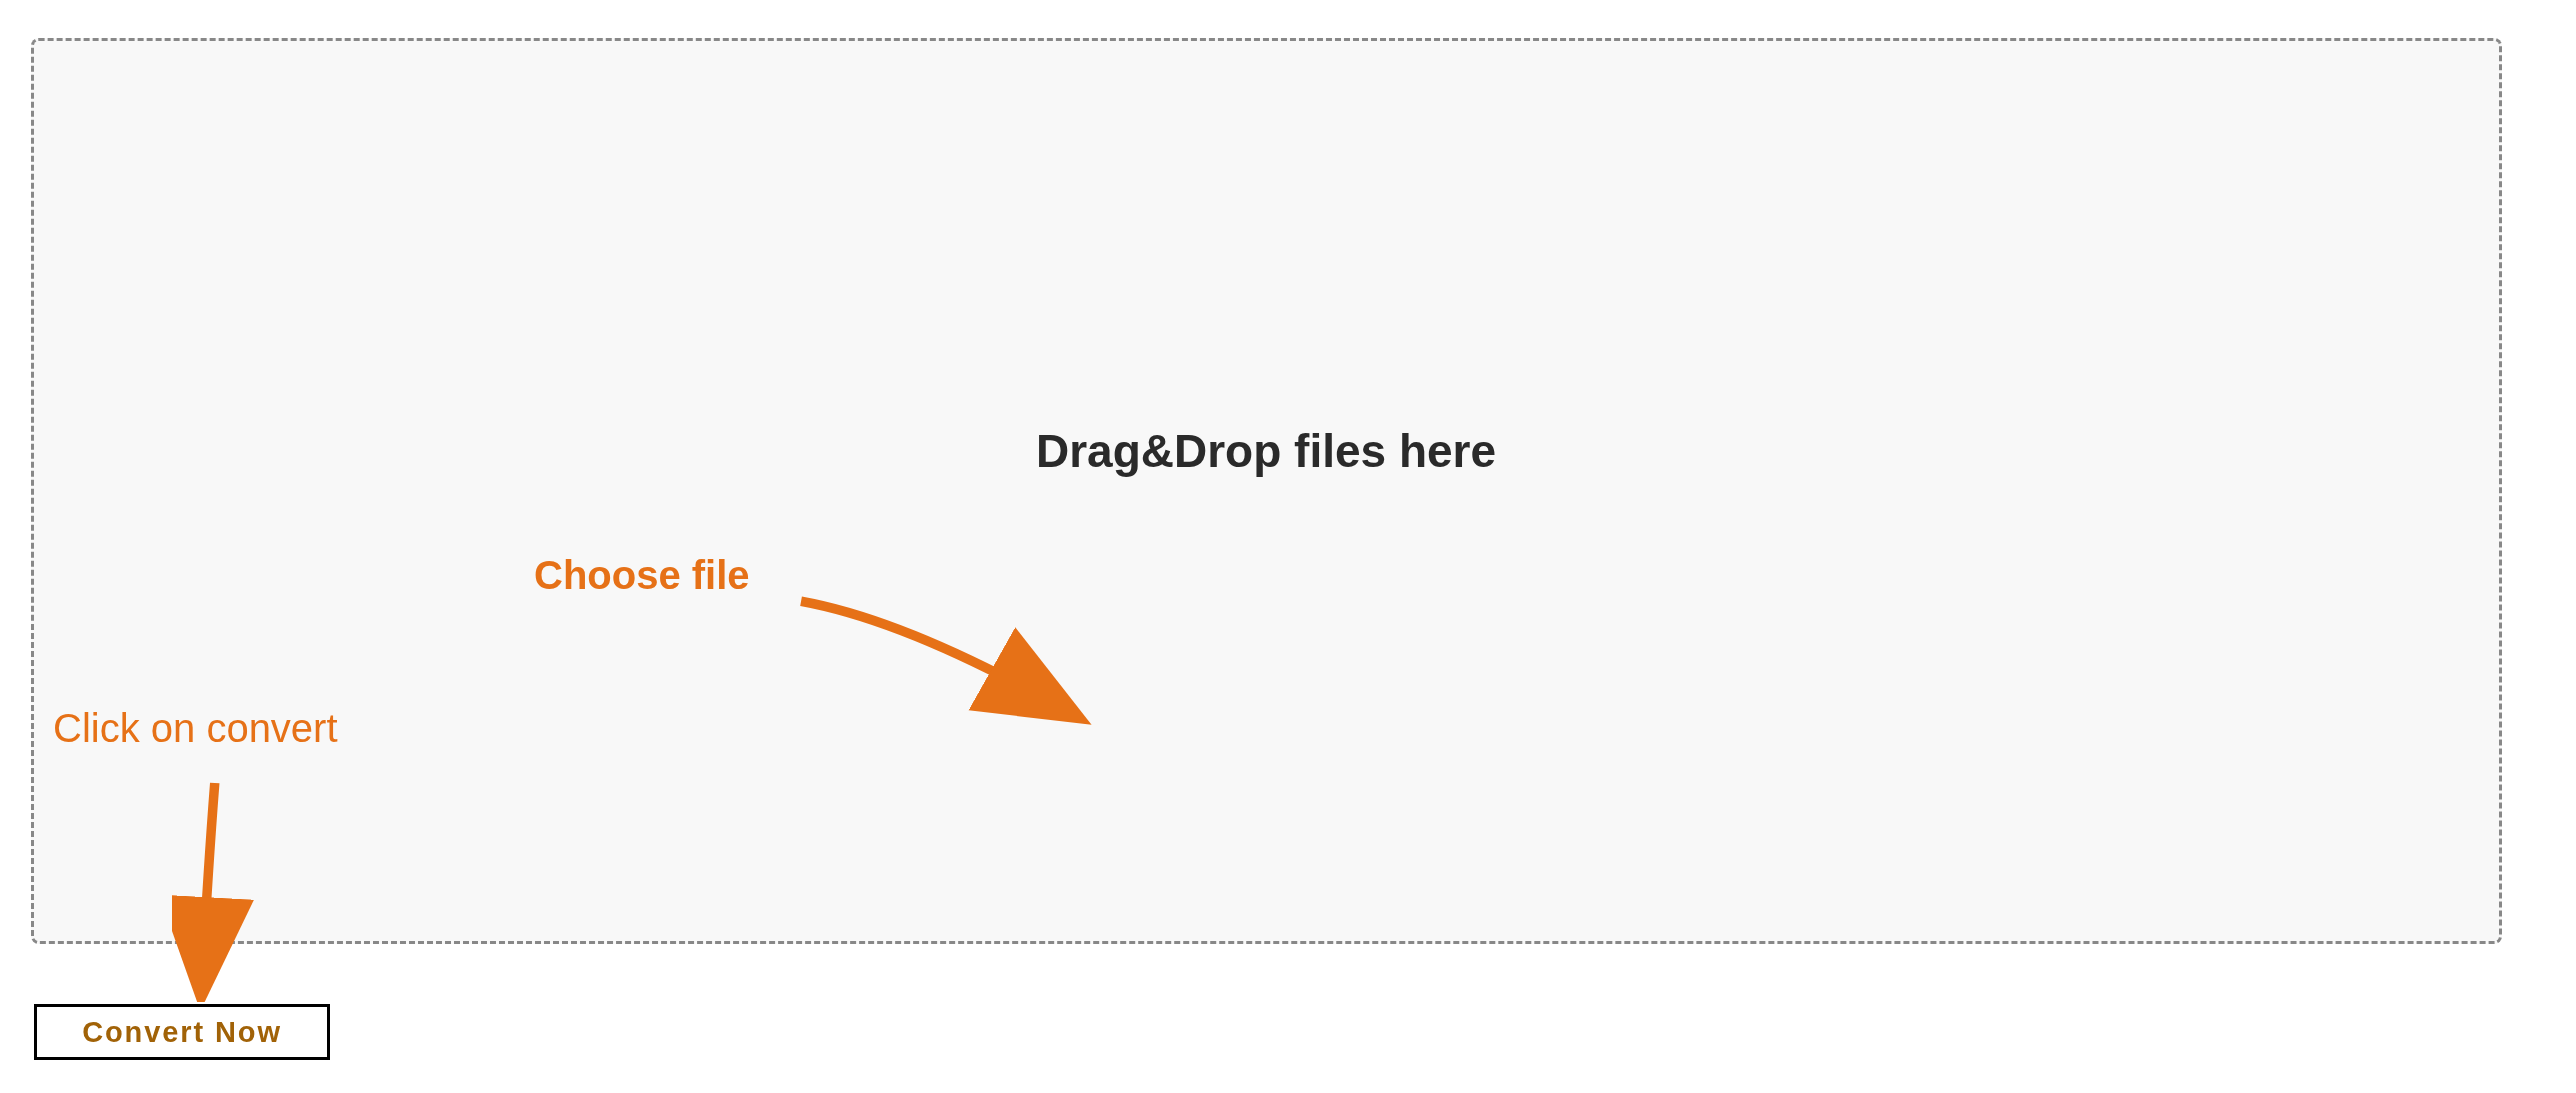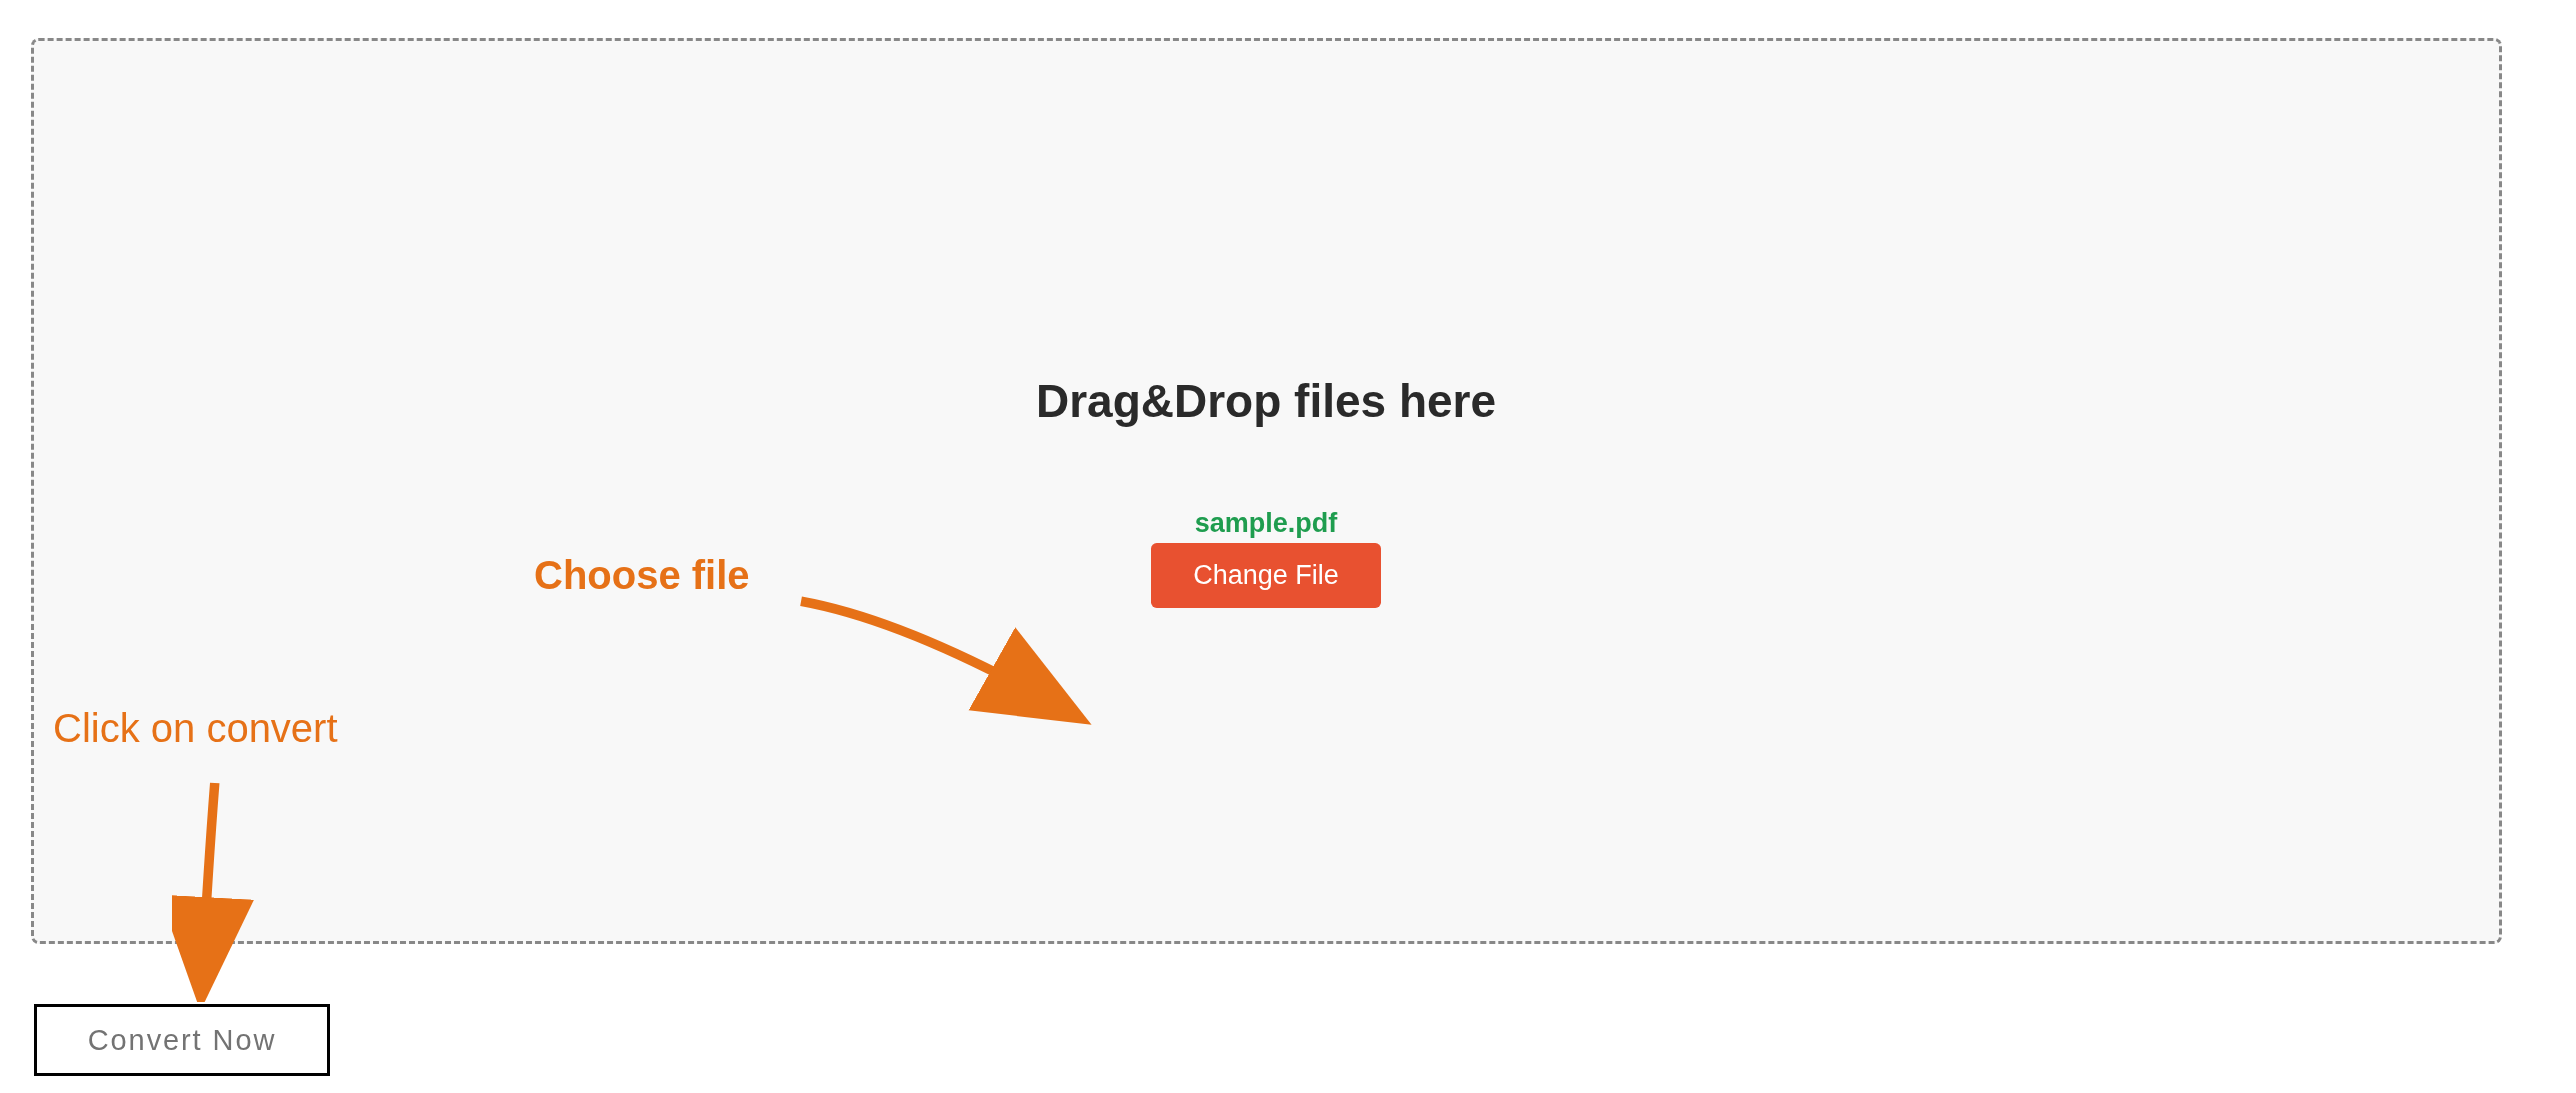--- a/index.html
+++ b/index.html
@@ -53,26 +53,26 @@
       padding: 17px 42px;
       font-size: 27px;
       font-weight: 400;
       cursor: pointer;
     }
     .convert-btn {
       position: absolute;
       left: 34px;
       top: 1004px;
       width: 296px;
-      height: 72px;
+      height: 56px;
       background: #ffffff;
       border: 3.8px solid #000000;
       font-size: 29px;
-      font-weight: 400;
-      color: #737373;
+      font-weight: 700;
+      color: #a16207;
       letter-spacing: 1.9px;
       cursor: pointer;
       display: flex;
       align-items: center;
       justify-content: center;
     }
     .annotation-choose-file {
       position: absolute;
       left: 534px;
       top: 553px;
@@ -101,24 +101,20 @@
       left: 172px;
       top: 773px;
       pointer-events: none;
     }
   </style>
 </head>
 <body>
 
 <div class="dropzone">
   <div class="dropzone-heading">Drag&amp;Drop files here</div>
-  <div class="file-area">
-    <div class="file-name">sample.pdf</div>
-    <button class="change-file-btn">Change File</button>
-  </div>
 </div>
 
 <button class="convert-btn">Convert Now</button>
 
 <div class="annotation-choose-file">Choose file</div>
 
 <svg class="arrow-1" width="324" height="172" viewBox="0 0 340 180">
   <defs>
     <marker id="ah1" markerWidth="12" markerHeight="12" refX="8" refY="5" orient="auto">
       <polygon points="0,0 12,5 0,10" fill="#e67117"></polygon>

